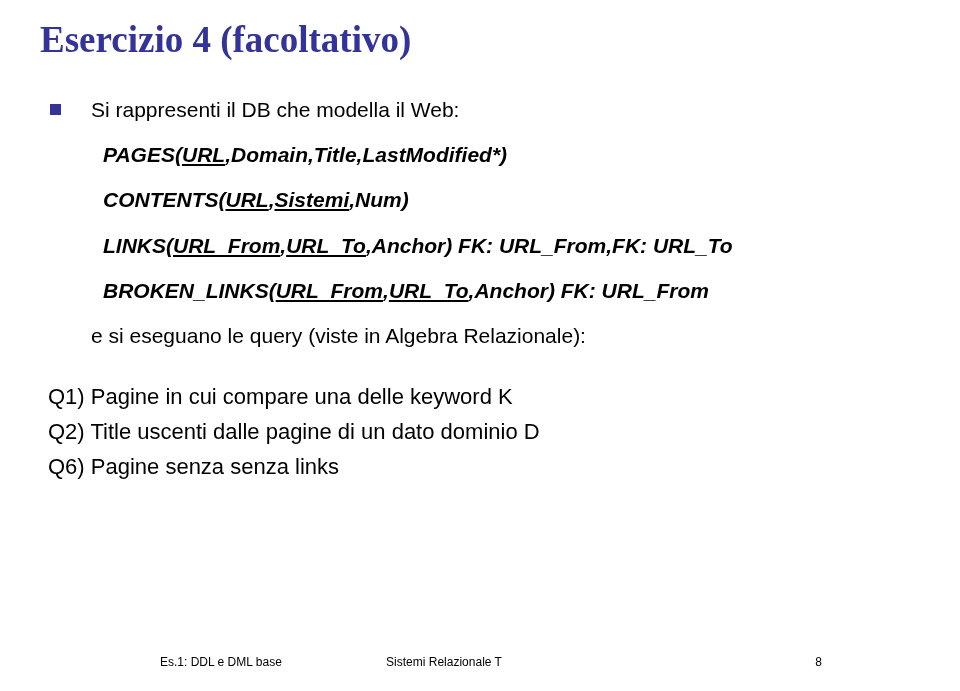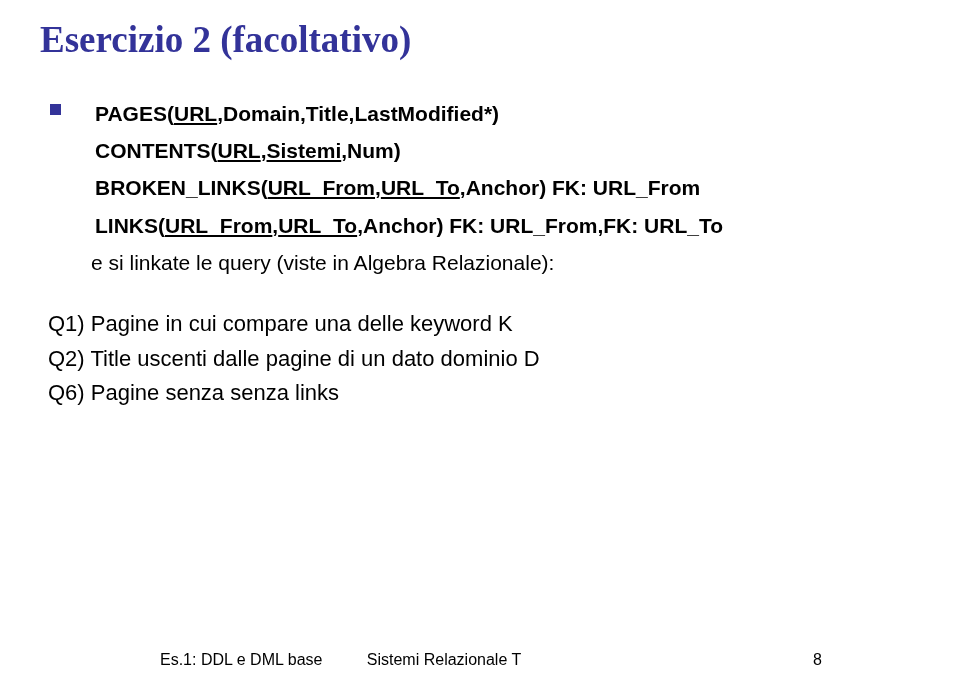--- a/index.html
+++ b/index.html
@@ -42,22 +42,23 @@
     margin-top: 11px;
     margin-right: 30px;
   }
   .intro {
     margin-bottom: 4px;
   }
   .schema-lines {
     margin-top: 2px;
   }
   .schema-line {
-    margin: 4px;
+    margin: 12px;
     white-space: pre-wrap;
+    font-style: italic;
   }
   .closing {
     margin-top: 0;
   }
   .u {
     text-decoration: underline;
   }
   .bold {
     font-weight: bold;
   }
@@ -72,56 +73,57 @@
   }
   .footer {
     position: absolute;
     bottom: 22px;
     left: 0;
     width: 888px;
     display: flex;
     justify-content: space-between;
     box-sizing: border-box;
     padding: 0 66px 0 160px;
-    font-size: 16px;
+    font-size: 12px;
   }
   .footer .left {
     color: #000000;
   }
   .footer .center {
     color: #000000;
     position: absolute;
     left: 50%;
     transform: translateX(-50%);
   }
   .footer .right {
     color: #000000;
   }
 </style>
 </head>
 <body>
 
 <div class="slide">
 
-  <h1 class="title">Esercizio 2 (facoltativo)</h1>
+  <h1 class="title">Esercizio 4 (facoltativo)</h1>
 
   <div class="content">
 
     <div class="top-block">
       <div class="bullet-sq"></div>
       <div>
+        <div class="intro">Si rappresenti il DB che modella il Web:</div>
 
         <div class="schema-lines bold">
           <p class="schema-line"><span>PAGES(</span><span class="u">URL</span><span>,Domain,Title,LastModified*)</span></p>
           <p class="schema-line"><span>CONTENTS(</span><span class="u">URL</span><span>,</span><span class="u">Sistemi</span><span>,Num)</span></p>
+          <p class="schema-line"><span>LINKS(</span><span class="u">URL_From</span><span>,</span><span class="u">URL_To</span><span>,Anchor) FK: URL_From,FK: URL_To</span></p>
           <p class="schema-line"><span>BROKEN_LINKS(</span><span class="u">URL_From</span><span>,</span><span class="u">URL_To</span><span>,Anchor) FK: URL_From</span></p>
-          <p class="schema-line"><span>LINKS(</span><span class="u">URL_From</span><span>,</span><span class="u">URL_To</span><span>,Anchor) FK: URL_From,FK: URL_To</span></p>
         </div>
 
-        <div class="closing">e si linkate le query (viste in Algebra Relazionale):</div>
+        <div class="closing">e si eseguano le query (viste in Algebra Relazionale):</div>
       </div>
     </div>
 
     <div class="questions">
       <p class="q-line">Q1) Pagine in cui compare una delle keyword K</p>
       <p class="q-line">Q2) Title uscenti dalle pagine di un dato dominio D</p>
       <p class="q-line">Q6) Pagine senza senza links</p>
     </div>
 
   </div>

